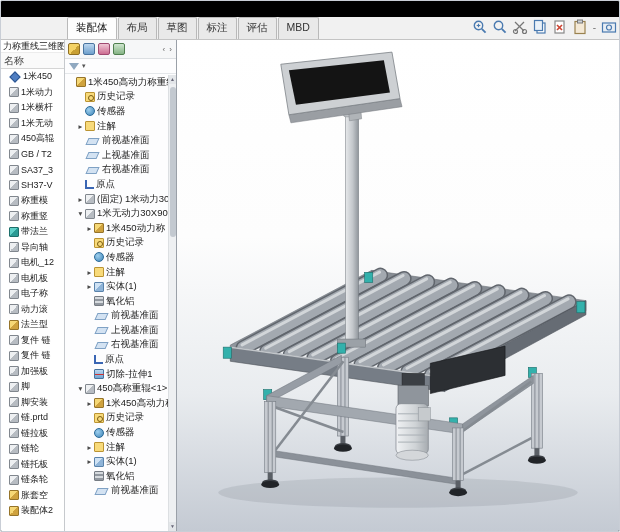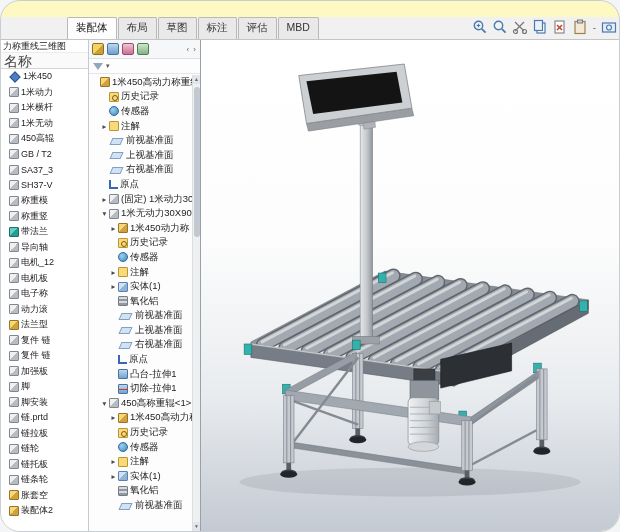--- a/index.html
+++ b/index.html
@@ -1,31 +1,31 @@
 <!DOCTYPE html>
 <html><head>
 <meta charset="utf-8">
 <style>
 *{box-sizing:border-box;margin:0;padding:0}
 html,body{width:620px;height:532px;overflow:hidden;background:#f4f5f6;
   font-family:"Liberation Sans",sans-serif}
-.frame{position:absolute;inset:0;background:#fef9c3;border:1px solid #c9ced6;border-radius:20px;overflow:hidden}
+.frame{position:absolute;inset:0;background:#000000;border:1px solid #c9ced6;border-radius:2px;overflow:hidden}
 .menustrip{height:16px}
 .tabrow{position:absolute;left:0;top:16px;right:0;height:23px;background:#f1f1f1;border-bottom:1px solid #c4c4c4;display:flex;align-items:flex-end;padding-left:66px}
 .tab{font-size:10.5px;color:#333;padding:3px 8px 4px;border:1px solid #b9b9b9;border-bottom:none;background:#e9e9e9;margin-right:1px;border-radius:2px 2px 0 0;white-space:nowrap;cursor:default}
 .tab.active{background:#fdfdfd;color:#111}
 .toptools{position:absolute;right:2px;top:18px;display:flex;gap:4px;align-items:center;overflow:hidden;max-width:168px}
 .tool{width:16px;height:16px;display:inline-block;flex:none}
 .tool svg{width:100%;height:100%}
 .sep-dash{color:#777;font-size:10px;padding:0 1px}
 .main{position:absolute;top:39px;left:0;right:0;bottom:0;display:flex}
 
-.parts{width:88px;flex:none;background:#fff;border-right:1px solid #c6c9cd;font-size:9px;overflow:hidden;display:flex;flex-direction:column}
+.parts{width:64px;flex:none;background:#fff;border-right:1px solid #c6c9cd;font-size:9px;overflow:hidden;display:flex;flex-direction:column}
 .parts-title{height:13px;line-height:13px;font-size:9px;color:#222;padding:0 2px;white-space:nowrap;overflow:hidden;border-bottom:1px solid #ececec}
-.parts-colhdr{height:16px;line-height:16px;font-size:14px;color:#444;padding:0 3px;border-bottom:1px solid #d5d5d5;background:#fafafa}
+.parts-colhdr{height:16px;line-height:16px;font-size:10px;color:#444;padding:0 3px;border-bottom:1px solid #d5d5d5;background:#fafafa}
 .prow{display:flex;align-items:center;height:15.5px;padding-left:8px;white-space:nowrap;overflow:hidden;color:#222}
 
 .ftree{width:112px;flex:none;background:#fdfdfe;border-right:1px solid #9aa0a8;position:relative;overflow:hidden;font-size:9.5px}
 .ftree-tabs{height:19px;display:flex;align-items:center;gap:3px;padding:2px 3px;border-bottom:1px solid #dcdfe2;background:#f6f7f8}
 .fttab{width:12px;height:12px;border-radius:2px;flex:none}
 .ft1{background:linear-gradient(135deg,#f4d264 55%,#c8a034 55%);border:1px solid #8e6e22}
 .ft2{background:linear-gradient(180deg,#bcd7f0,#6d9fcc);border:1px solid #49749f}
 .ft3{background:linear-gradient(180deg,#efc6d4,#cc6d92);border:1px solid #9f4970}
 .ft4{background:linear-gradient(180deg,#cfe6cf,#84b384);border:1px solid #4f7f4f}
 .ftchev{font-size:8px;color:#666;margin-left:auto;letter-spacing:1px}
@@ -353,25 +353,20 @@
           </div>
           <div class="trow" style="padding-left: 20px;">
             <span class="tw"></span>
             <span class="ic i-plane"></span>
             <span class="tlabel">右视基准面</span>
           </div>
           <div class="trow" style="padding-left: 20px;">
             <span class="tw"></span>
             <span class="ic i-origin"></span>
             <span class="tlabel">原点</span>
-          </div>
-          <div class="trow" style="padding-left: 20px;">
-            <span class="tw"></span>
-            <span class="ic i-boss"></span>
-            <span class="tlabel">凸台-拉伸1</span>
           </div>
           <div class="trow" style="padding-left: 20px;">
             <span class="tw"></span>
             <span class="ic i-cut"></span>
             <span class="tlabel">切除-拉伸1</span>
           </div>
           <div class="trow" style="padding-left: 11px;">
             <span class="tw">▾</span>
             <span class="ic i-part"></span>
             <span class="tlabel">450高称重辊&lt;1&gt; -</span>

